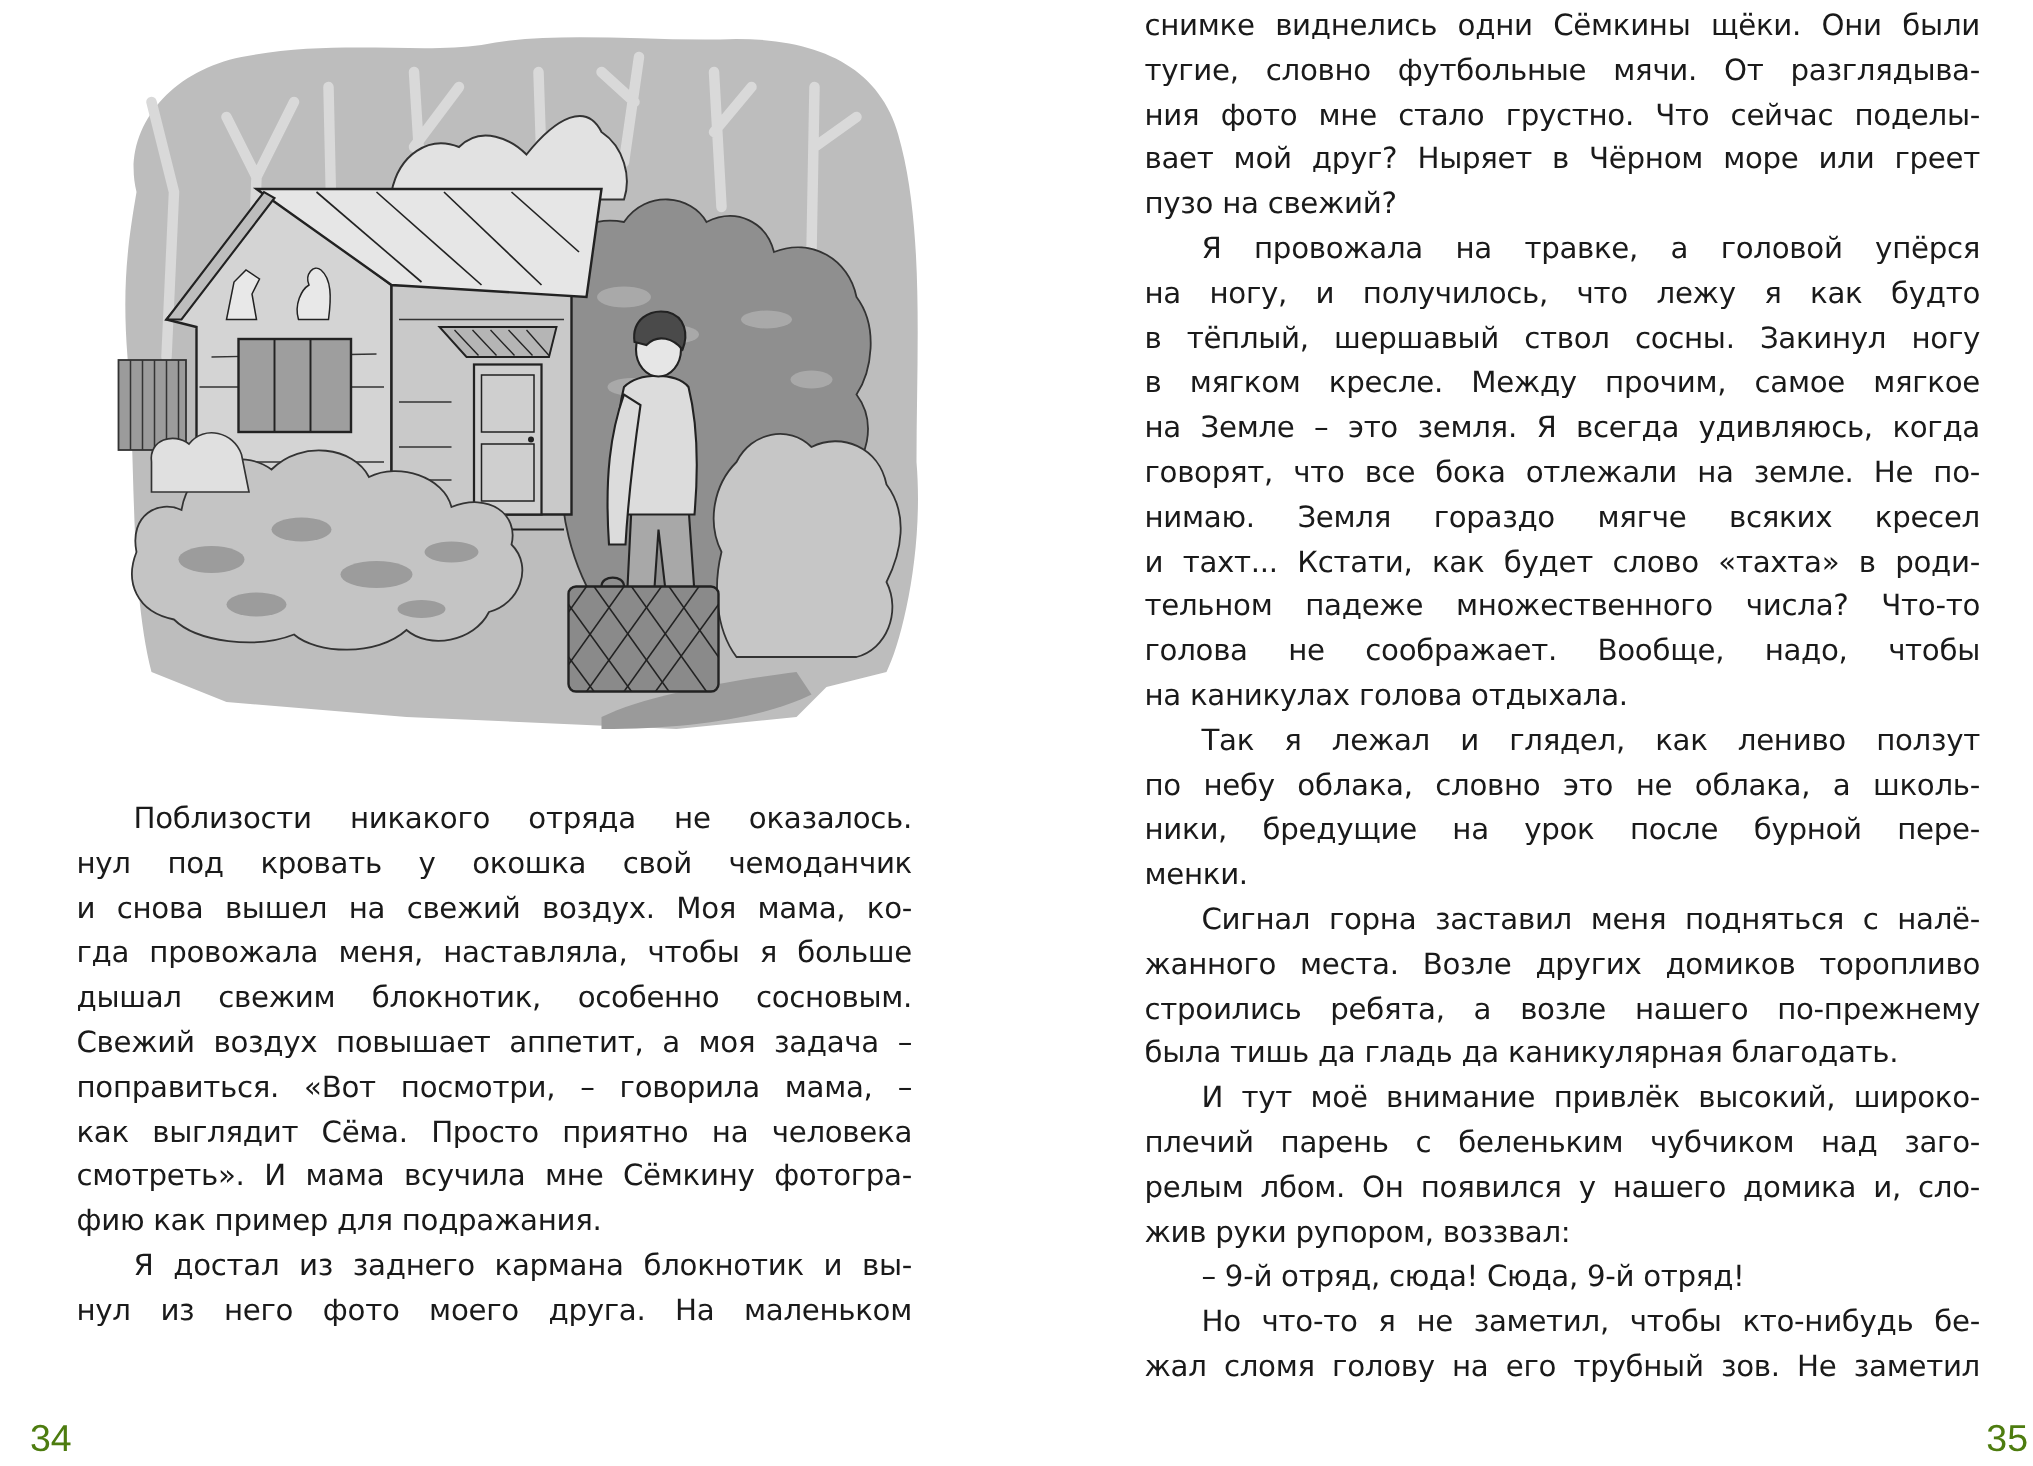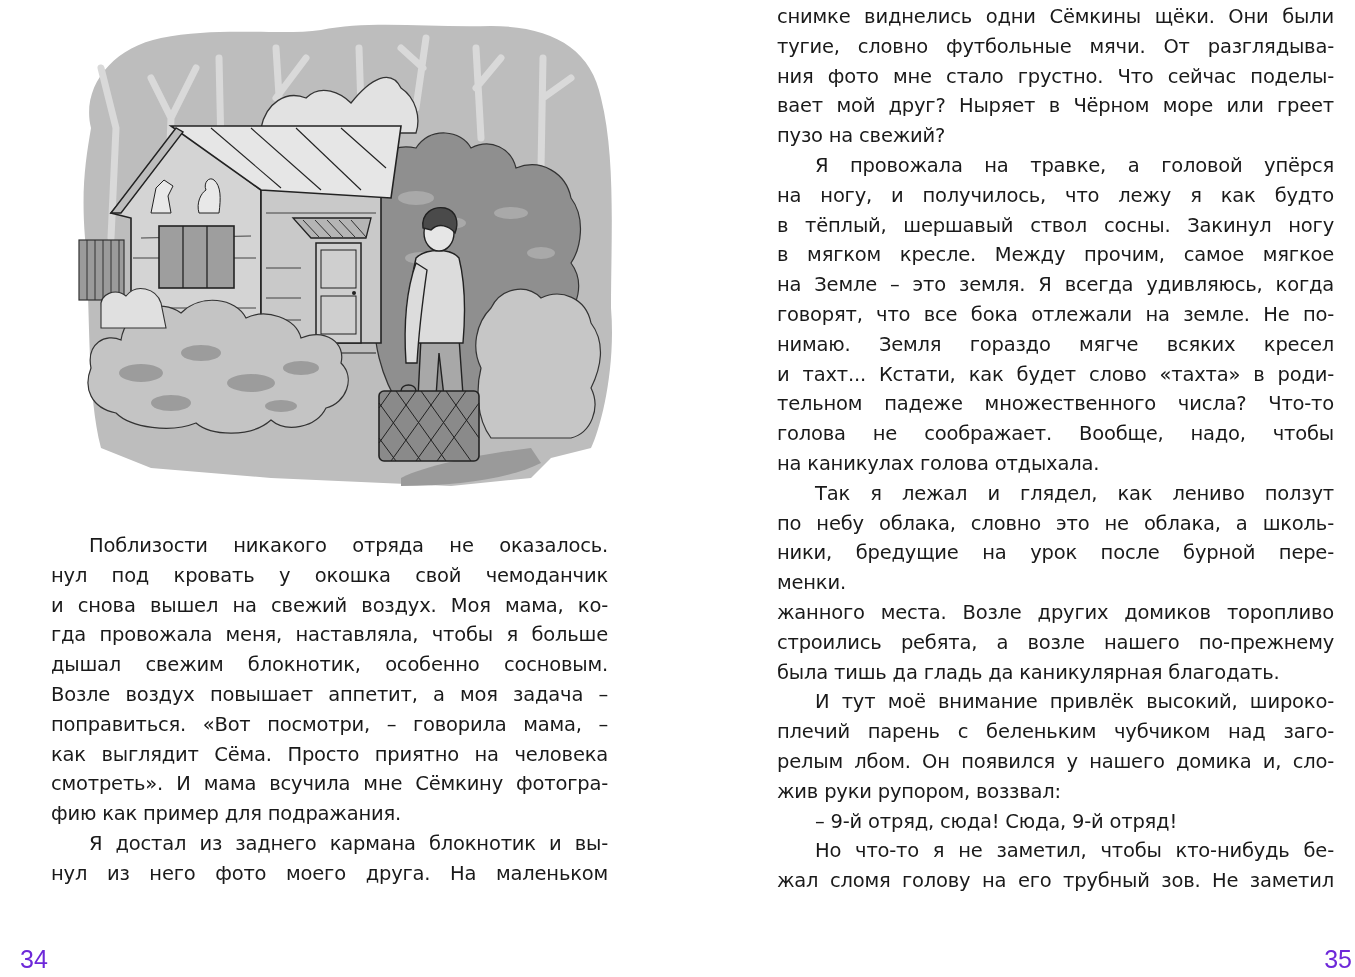--- a/index.html
+++ b/index.html
@@ -40,21 +40,21 @@
       font-size: 19.5px;
       line-height: 29.8px;
       letter-spacing: -0.2px;
     }
     .left-text {
       left: 35px;
       top: 531px;
       width: 557px;
     }
     .right-text {
-      left: 100px;
+      left: 86px;
       top: 2px;
       width: 557px;
     }
     .line {
       display: block;
       white-space: nowrap;
       text-align: justify;
       text-align-last: justify;
       height: 29.8px;
     }
@@ -64,21 +64,21 @@
     .line.indent {
       padding-left: 38px;
     }
 
     .page-number {
       position: absolute;
       top: 944px;
       font-family: "Liberation Sans", sans-serif;
       font-size: 25px;
       line-height: 30px;
-      color: #6d28d9;
+      color: #4d7c0f;
     }
     .page-left .page-number { left: 4px; }
     .page-right .page-number { right: 3px; }
   </style>
 </head>
 <body>
 
 <div class="spread">
 
   <div class="page page-left">
@@ -221,21 +221,21 @@
         </g>
       </svg>
     </div>
 
     <div class="text-block left-text">
       <span class="line indent">Поблизости никакого отряда не оказалось.</span>
       <span class="line">нул под кровать у окошка свой чемоданчик</span>
       <span class="line">и снова вышел на свежий воздух. Моя мама, ко-</span>
       <span class="line">гда провожала меня, наставляла, чтобы я больше</span>
       <span class="line">дышал свежим блокнотик, особенно сосновым.</span>
-      <span class="line">Возле воздух повышает аппетит, а моя задача –</span>
+      <span class="line">Свежий воздух повышает аппетит, а моя задача –</span>
       <span class="line">поправиться. «Вот посмотри, – говорила мама, –</span>
       <span class="line">как выглядит Сёма. Просто приятно на человека</span>
       <span class="line">смотреть». И мама всучила мне Сёмкину фотогра-</span>
       <span class="line last">фию как пример для подражания.</span>
       <span class="line indent">Я достал из заднего кармана блокнотик и вы-</span>
       <span class="line">нул из него фото моего друга. На маленьком</span>
     </div>
 
     <div class="page-number">34</div>
   </div>
@@ -255,20 +255,21 @@
       <span class="line">говорят, что все бока отлежали на земле. Не по-</span>
       <span class="line">нимаю. Земля гораздо мягче всяких кресел</span>
       <span class="line">и тахт... Кстати, как будет слово «тахта» в роди-</span>
       <span class="line">тельном падеже множественного числа? Что-то</span>
       <span class="line">голова не соображает. Вообще, надо, чтобы</span>
       <span class="line last">на каникулах голова отдыхала.</span>
       <span class="line indent">Так я лежал и глядел, как лениво ползут</span>
       <span class="line">по небу облака, словно это не облака, а школь-</span>
       <span class="line">ники, бредущие на урок после бурной пере-</span>
       <span class="line last">менки.</span>
+      <span class="line indent">Сигнал горна заставил меня подняться с налё-</span>
       <span class="line">жанного места. Возле других домиков торопливо</span>
       <span class="line">строились ребята, а возле нашего по-прежнему</span>
       <span class="line last">была тишь да гладь да каникулярная благодать.</span>
       <span class="line indent">И тут моё внимание привлёк высокий, широко-</span>
       <span class="line">плечий парень с беленьким чубчиком над заго-</span>
       <span class="line">релым лбом. Он появился у нашего домика и, сло-</span>
       <span class="line last">жив руки рупором, воззвал:</span>
       <span class="line indent last">– 9-й отряд, сюда! Сюда, 9-й отряд!</span>
       <span class="line indent">Но что-то я не заметил, чтобы кто-нибудь бе-</span>
       <span class="line">жал сломя голову на его трубный зов. Не заметил</span>

